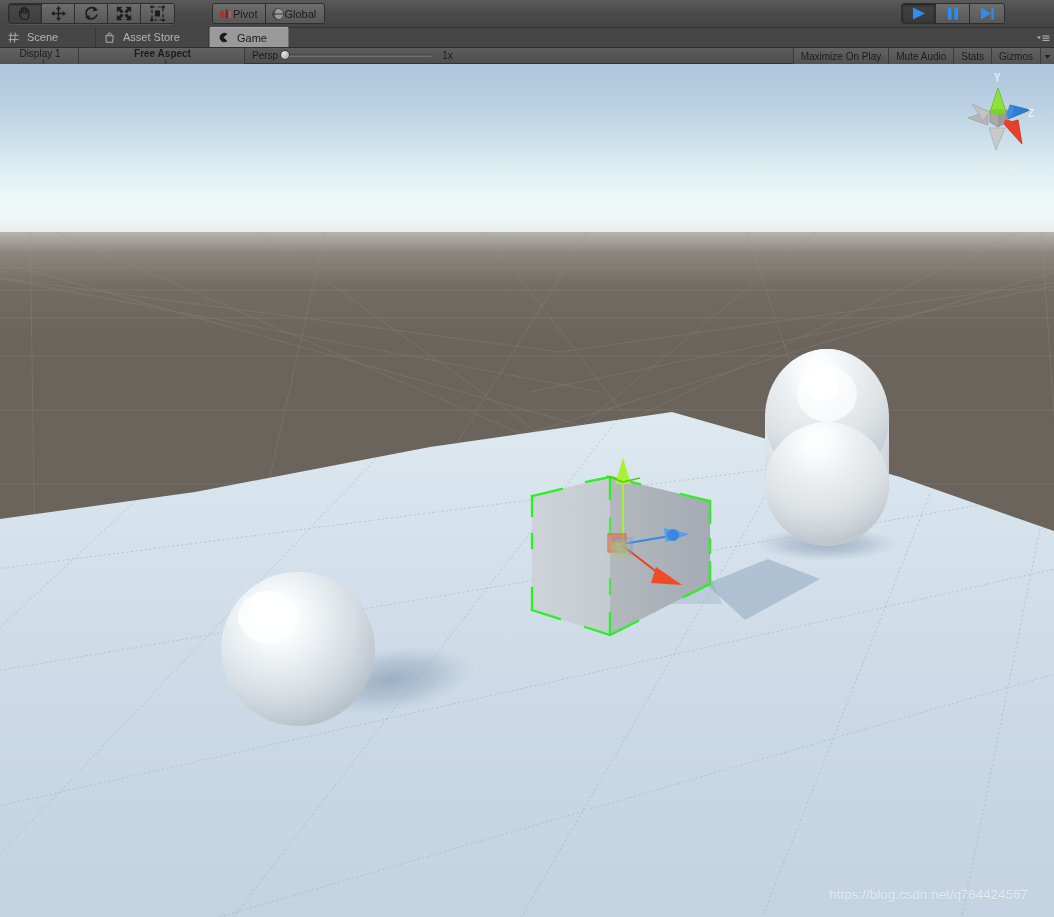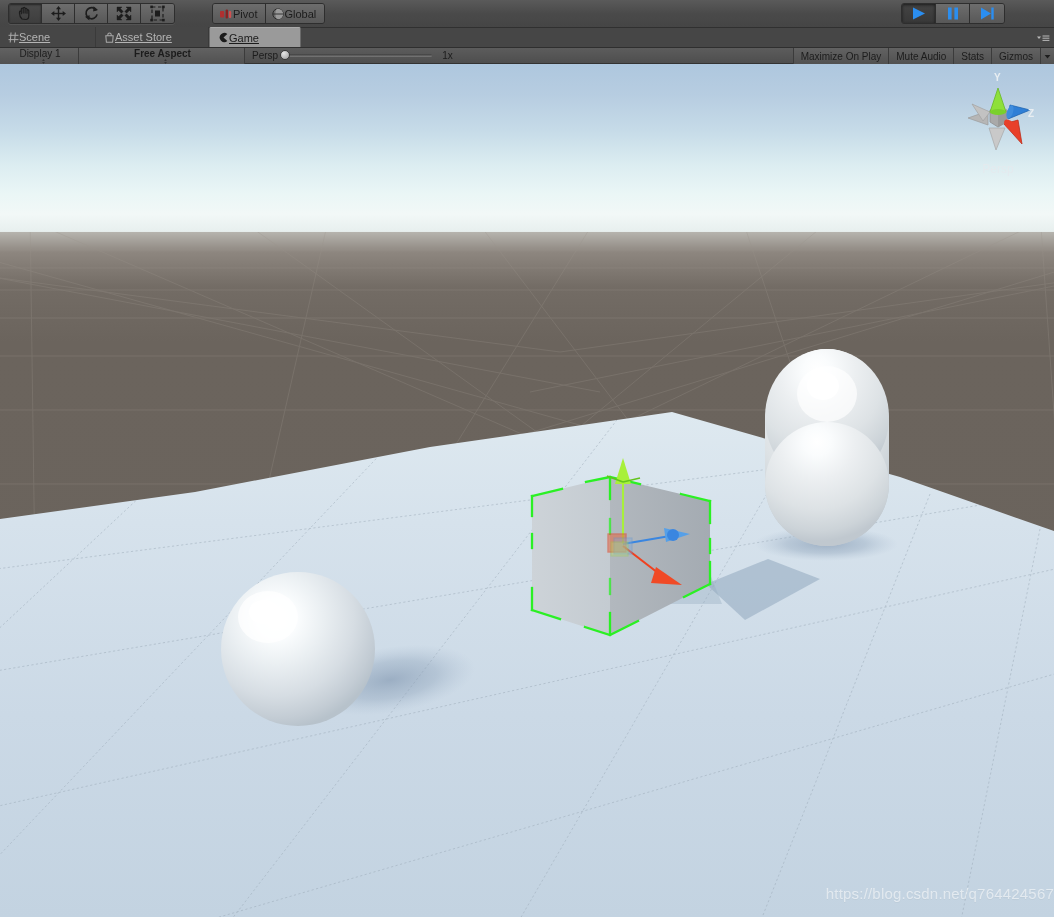--- a/index.html
+++ b/index.html
@@ -83,28 +83,27 @@
   #tab-bar {
     position: absolute; left: 0; top: 28px;
     width: 1054px; height: 20px;
     background: #464646;
     display: flex; align-items: flex-end;
     border-bottom: 1px solid #2f2f2f;
   }
   .tab {
     height: 20px;
     display: flex; align-items: center;
-    gap: 0;
+    gap: 8px;
     padding: 0 14px 0 8px;
     font-size: 11px;
     color: #b4b4b4;
     background: #464646;
     border-right: 1px solid #3a3a3a;
     position: relative;
-    text-decoration: underline;
   }
   .tab.selected {
     background: #9a9a9a;
     color: #1b1b1b;
     border-left: 1px solid #6a6a6a;
     border-right: 1px solid #6a6a6a;
     border-top: 1px solid #aaa;
     border-top-left-radius: 2px;
     border-top-right-radius: 2px;
   }
@@ -198,22 +197,22 @@
     opacity: .28;
   }
 
   
   #plane {
     position: absolute; left: 0; top: 0; width: 1054px; height: 853px;
   }
 
   
   #watermark {
-    position: absolute; right: 0; bottom: 15px;
-    font-size: 15px;
+    position: absolute; right: 26px; bottom: 15px;
+    font-size: 13px;
     color: rgba(255,255,255,0.55);
     letter-spacing: .2px;
     text-shadow: 0 1px 1px rgba(0,0,0,0.04);
     margin-top: 29px;
   }
 
   
   #scene-gizmo {
     position: absolute; right: 10px; top: 8px;
     width: 92px; height: 108px;
@@ -341,21 +340,21 @@
     </svg>
     <span>Scene</span>
   </div>
   <div class="tab" style="width:113px">
     <svg class="tab-icon" viewBox="0 0 12 12">
       <path d="M2 4.2 H10 L9.4 11.3 H2.6 Z" fill="none" stroke="#aaa" stroke-width="1.1"></path>
       <path d="M4.2 4.2 V2.6 a1.8 1.6 0 0 1 3.6 0 V4.2" fill="none" stroke="#aaa" stroke-width="1.1"></path>
     </svg>
     <span>Asset Store</span>
   </div>
-  <div class="tab selected" style="width:92px">
+  <div class="tab selected" style="width:80px">
     <svg class="tab-icon" viewBox="0 0 12 12">
       <path d="M10.2 2.2 A5 5 0 1 0 10.2 9.8 L6 6 Z" fill="#1b1b1b"></path>
     </svg>
     <span>Game</span>
   </div>
   <div id="tab-bar-menu">
     <svg width="14" height="12" viewBox="0 0 14 12">
       <path d="M1 2.5 L5 2.5 L3 5 Z" fill="#b9b9b9"></path>
       <g stroke="#b9b9b9" stroke-width="1">
         <path d="M6.5 2 H13.4"></path>

